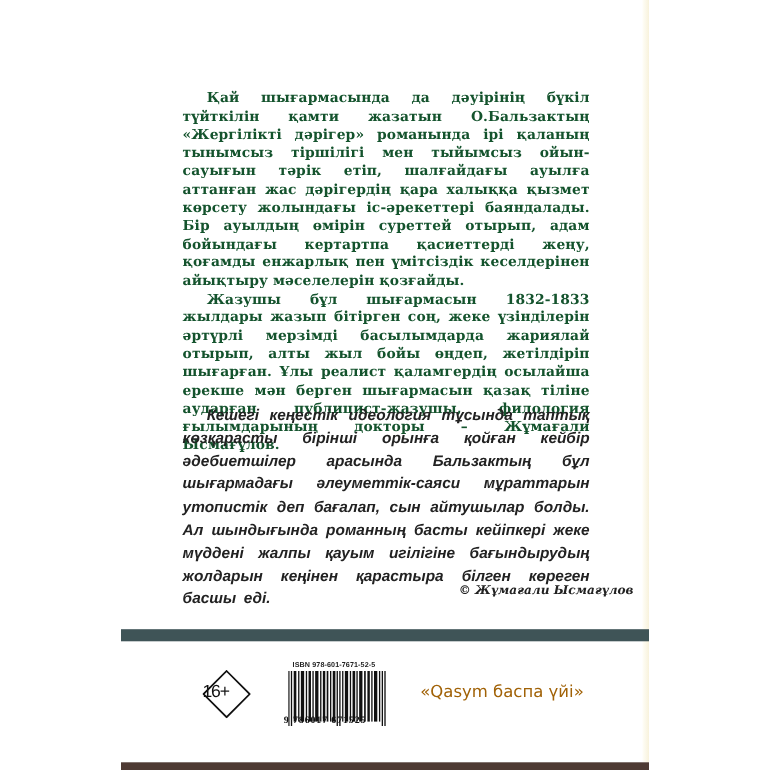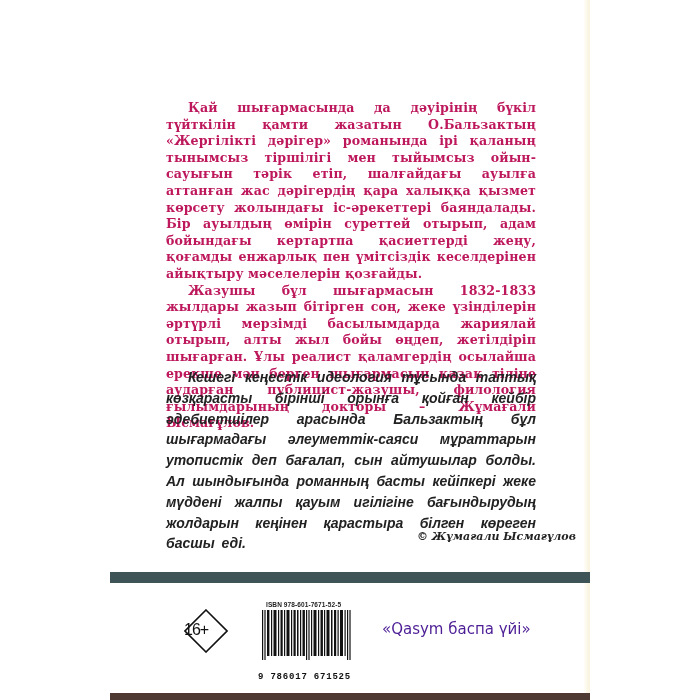--- a/index.html
+++ b/index.html
@@ -1,32 +1,32 @@
 <!DOCTYPE html>
 <html><head>
 <meta charset="utf-8">
 <style>
   html, body { margin:0; padding:0; }
   body { width:700px; height:700px; background:#ffffff; position:relative; overflow:hidden; font-family:"DejaVu Serif", serif; }
   .book { position:absolute; left:110px; top:0; width:480px; height:700px; background:#ffffff; }
   .book-edge { position:absolute; left:584px; top:0; width:6px; height:693px; background:linear-gradient(to right,#fffef8,#f8f2dc); }
-  .main-text { position:absolute; left:166px; top:100px; width:370px; font-family:"DejaVu Serif", serif; font-weight:bold; font-size:12.6px; line-height:16.6px; color:#be185d; text-align:justify; letter-spacing:0.1px; }
+  .main-text { position:absolute; left:166px; top:81px; width:370px; font-family:"DejaVu Serif", serif; font-weight:bold; font-size:12.6px; line-height:16.6px; color:#14532d; text-align:justify; letter-spacing:0.1px; }
   .main-text p { margin:0; text-indent:22px; }
   .quote-text { position:absolute; left:166px; top:367px; width:370px; font-family:Liberation Sans, sans-serif; font-style:italic; font-weight:bold; font-size:14px; line-height:20.8px; color:#222; text-align:justify; word-spacing:3px; }
   .quote-text p { margin:0; text-indent:22px; }
   .signature { position:absolute; left:382px; top:530px; width:160px; font-family:"DejaVu Serif", serif; font-style:italic; font-weight:bold; font-size:11px; color:#222; white-space:nowrap;margin-left:35px; }
   .band-top { position:absolute; left:110px; top:572px; width:480px; height:11px; background:#3f5457; }
   .band-bottom { position:absolute; left:110px; top:693px; width:480px; height:7px; background:#4e3a33; }
   .age-badge { position:absolute; left:184px; top:609px; width:44px; height:44px; }
   .age-badge svg { display:block; }
   .barcode { position:absolute; left:258px; top:601px; width:100px; height:70px; }
   .isbn-line { position:absolute; left:8px; top:0; font-family:"Liberation Sans", sans-serif; font-weight:bold; font-size:6.5px; color:#222; white-space:nowrap; letter-spacing:0.1px; }
   .bars { position:absolute; left:4px; top:9px; }
-  .bar-digits { position:absolute; left:0; top:71px; font-family:Liberation Mono, monospace; font-weight:bold; font-size:9px; color:#111; letter-spacing:0.8px; white-space:nowrap; }
-  .publisher { position:absolute; left:382px; top:620px; font-family:"DejaVu Sans", sans-serif; font-size:15px; color:#4c1d95; white-space:nowrap; }
+  .bar-digits { position:absolute; left:0; top:48px; font-family:Liberation Serif, serif; font-weight:bold; font-size:9px; color:#111; letter-spacing:0.8px; white-space:nowrap; }
+  .publisher { position:absolute; left:382px; top:620px; font-family:"DejaVu Sans", sans-serif; font-size:15px; color:#a16207; white-space:nowrap; }
 </style>
 </head>
 <body>
 
 <div class="book"></div>
 <div class="book-edge"></div>
 
 <div class="main-text">
   <p>Қай шығармасында да дәуірінің бүкіл түйткілін қамти жазатын О.Бальзактың «Жергілікті дәрігер» романында ірі қаланың тынымсыз тіршілігі мен тыйымсыз ойын-сауығын тәрік етіп, шалғайдағы ауылға аттанған жас дәрігердің қара халыққа қызмет көрсету жолындағы іс-әрекеттері баяндалады. Бір ауылдың өмірін суреттей отырып, адам бойындағы кертартпа қасиеттерді жеңу, қоғамды енжарлық пен үмітсіздік кеселдерінен айықтыру мәселелерін қозғайды.</p>
   <p>Жазушы бұл шығармасын 1832-1833 жылдары жазып бітірген соң, жеке үзінділерін әртүрлі мерзімді басылымдарда жариялай отырып, алты жыл бойы өңдеп, жетілдіріп шығарған. Ұлы реалист қаламгердің осылайша ерекше мән берген шығармасын қазақ тіліне аударған публицист-жазушы, филология ғылымдарының докторы – Жұмағали Ысмағұлов.</p>

